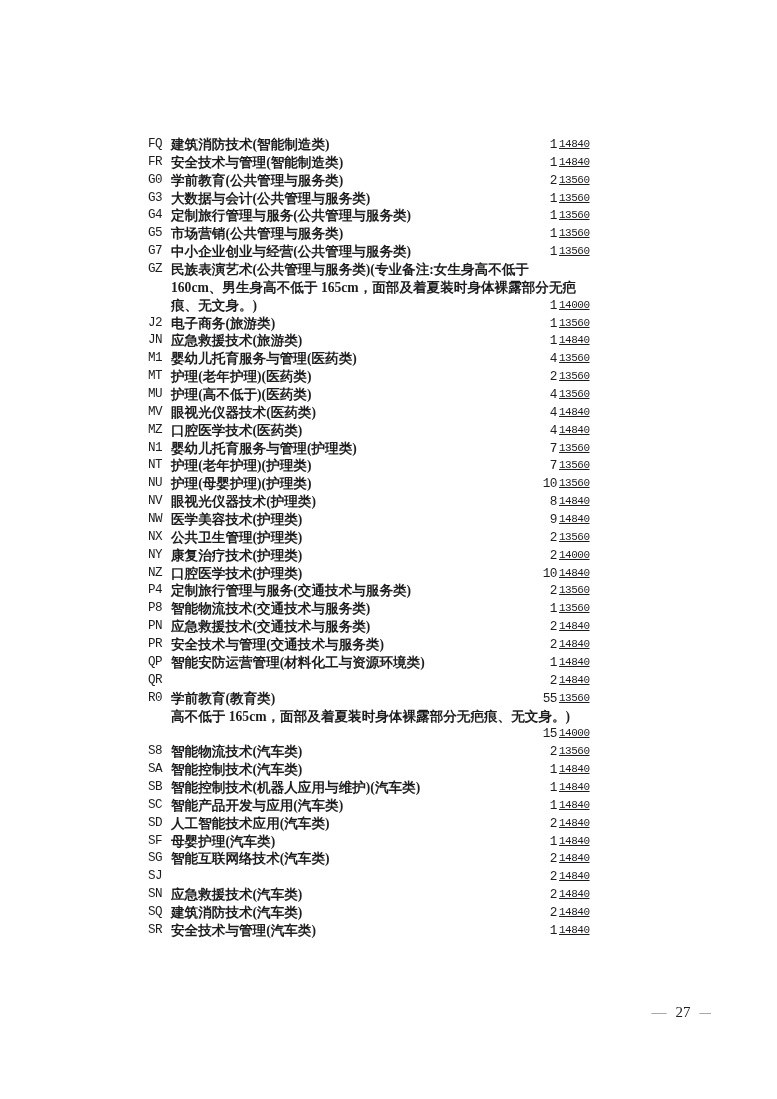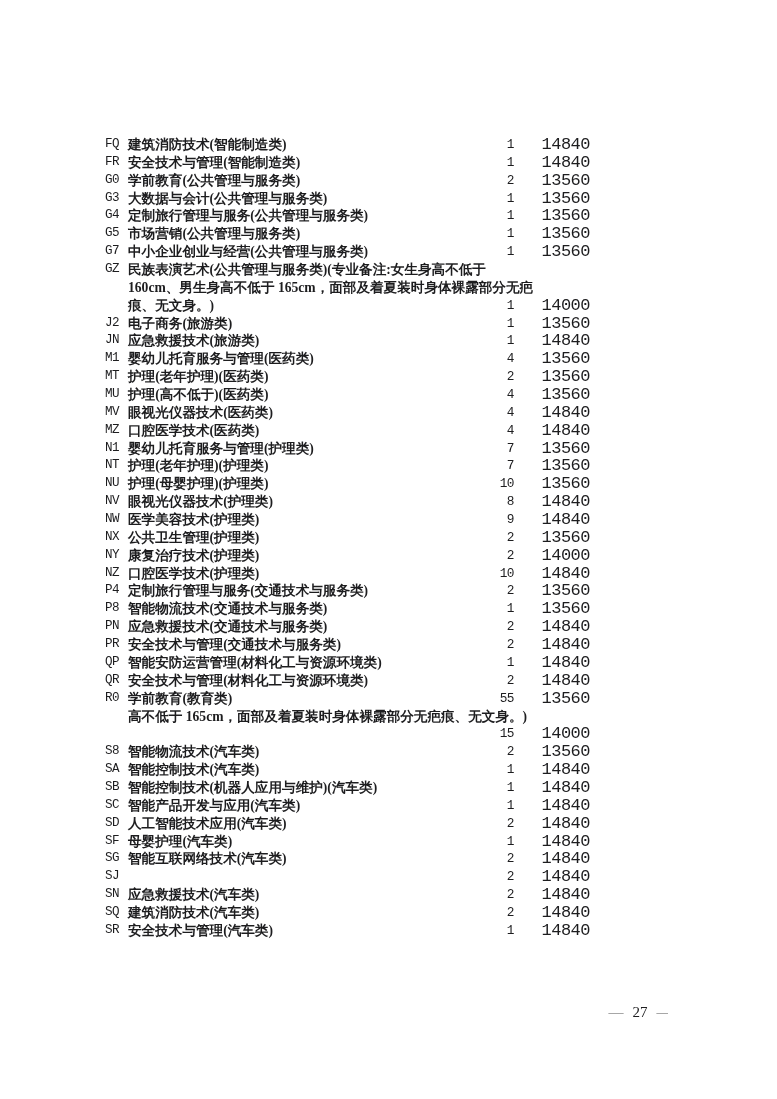--- a/index.html
+++ b/index.html
@@ -3,20 +3,21 @@
 <meta charset="utf-8">
 <style>
   html,body{margin:0;padding:0;background:#ffffff;}
   .page{
     position:relative;
     width:668px;height:1099px;
     background:#ffffff;
     color:#1d1d1f;
     font-family:"Liberation Serif","DejaVu Serif",serif;
     overflow:hidden;
+    margin-left:43px;
   }
   #list{position:absolute;top:136px;left:0;right:0;}
   .line{
     position:relative;
     height:17.87px;
     line-height:17.87px;
     font-size:13.6px;
   }
   .code{
     position:absolute;left:105px;top:0;
@@ -32,24 +33,24 @@
   }
   .count{
     position:absolute;right:154px;top:0;width:70px;
     text-align:right;
     font-family:"Liberation Mono","DejaVu Sans Mono",monospace;
     font-size:12.8px;
     letter-spacing:-0.5px;
   }
   .fee{
     position:absolute;right:78px;top:0;width:74px;
-    text-align:right;
     font-family:"Liberation Mono","DejaVu Sans Mono",monospace;
-    font-size:17px;
+    font-size:11px;
     letter-spacing:-0.5px;
+    text-decoration:underline;
   }
   .page-number{
     position:absolute;
     top:1004px;left:572px;width:136px;
     text-align:center;
     font-size:15px;
     color:#1d1d1f;
   }
   .page-number .dash{
     color:#8a8a8a;
@@ -237,21 +238,20 @@
     <span class="fee">14840</span>
   </div>
       <div class="line">
     <span class="code">QP</span>
     <span class="name">智能安防运营管理(材料化工与资源环境类)</span>
     <span class="count">1</span>
     <span class="fee">14840</span>
   </div>
       <div class="line">
     <span class="code">QR</span>
-    <span class="name">安全技术与管理(材料化工与资源环境类)</span>
     <span class="count">2</span>
     <span class="fee">14840</span>
   </div>
       <div class="line">
     <span class="code">R0</span>
     <span class="name">学前教育(教育类)</span>
     <span class="count">55</span>
     <span class="fee">13560</span>
   </div>
       <div class="line">

